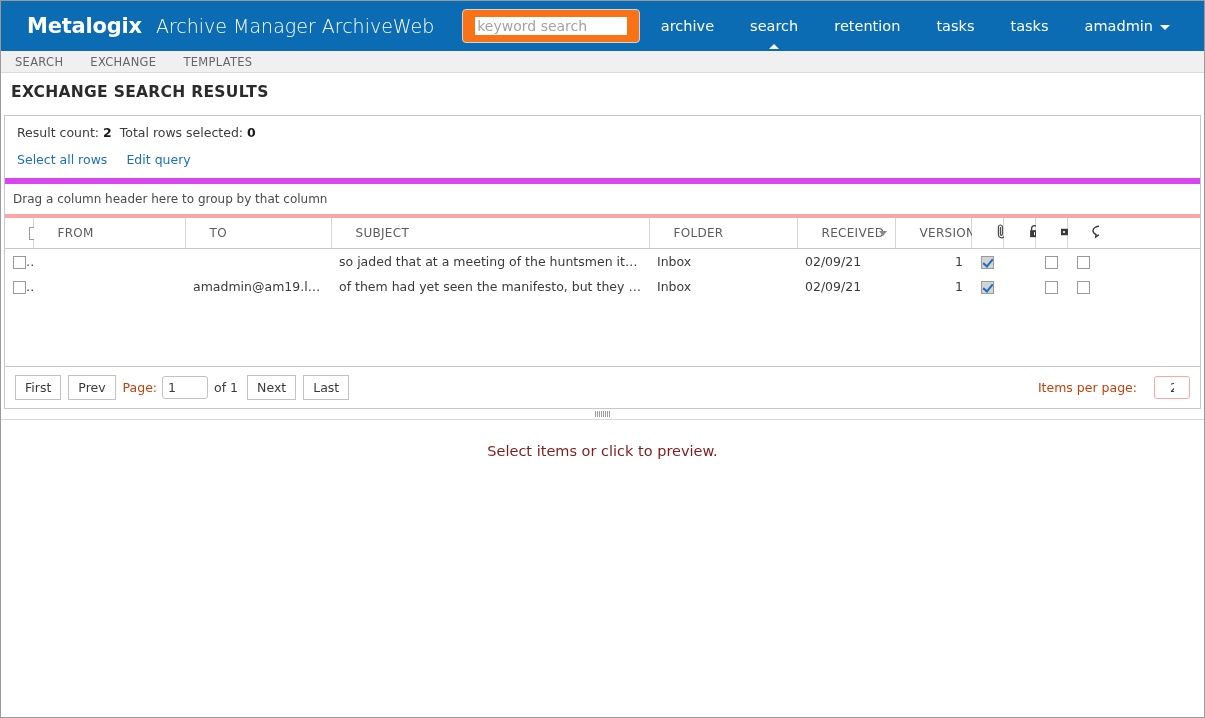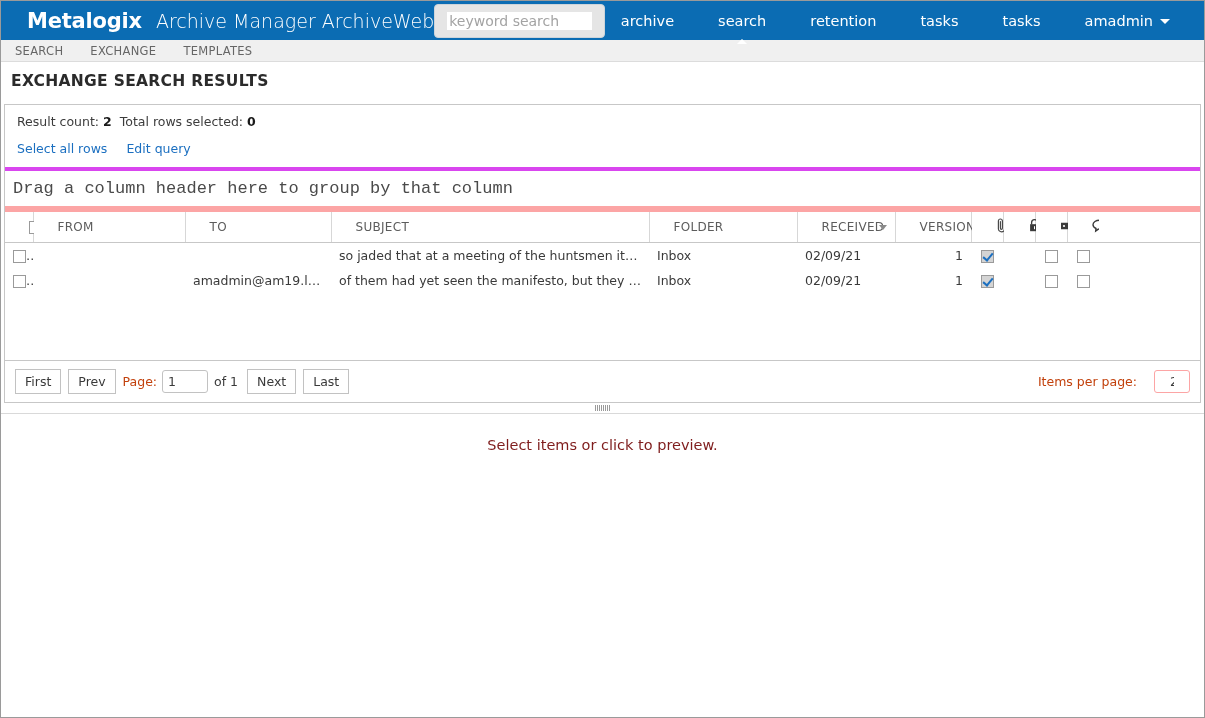--- a/index.html
+++ b/index.html
@@ -11,21 +11,21 @@
   #app {
     position: relative;
     width: 1205px; height: 718px;
     background: #ffffff;
     border: 1px solid #9a9a9a;
     overflow: hidden;
   }
 
   
   .topbar {
-    height: 39px;
+    height: 50px;
     background: #0b6cb3;
     display: flex;
     align-items: center;
     padding: 0 18px 0 26px;
     position: relative;
   }
   .brand {
     color: #ffffff;
     font-weight: bold;
     font-size: 21px;
@@ -33,43 +33,44 @@
     white-space: nowrap;
   }
   .app-title {
     color: #ffffff;
     font-size: 19px;
     margin-left: 14px;
     font-weight: 300;
     white-space: nowrap;
   }
   .search-box {
+    margin-left: 28px;
     width: 178px;
     height: 34px;
-    background: #e5e5e5;
+    background: #f97316;
     border: 1px solid #cdd4da;
     border-radius: 4px;
     display: flex;
     align-items: center;
     padding: 0 12px;
   }
   .search-box input {
     border: 0; outline: 0;
     width: 100%;
     font-size: 14px;
     color: #3a3a3a;
     font-family: "DejaVu Sans", "Liberation Sans", sans-serif;
   }
   .search-box input::placeholder { color: #a3a3a3; }
 
   .topnav {
     margin-left: auto;
     display: flex;
     align-items: center;
-    gap: 12px;
+    gap: 4px;
   }
   .topnav-item {
     color: #ffffff;
     font-size: 14.5px;
     padding: 0 16px;
     line-height: 50px;
     height: 50px;
     position: relative;
     white-space: nowrap;
     cursor: pointer;
@@ -138,43 +139,42 @@
     border-bottom: 3px solid #0b6cb3;
   }
 
   
   .panel {
     margin: 14px 3px 0 3px;
     border: 1px solid #c7c7c7;
     border-bottom: none;
   }
   .panel-info {
-    border-bottom: 4px solid #d946ef;
+    border-bottom: 6px solid #d946ef;
     padding: 9px 0 10px 12px;
   }
   .info-line {
     font-size: 12.5px;
     color: #3c3c3c;
   }
   .info-line b { color: #1a1a1a; }
   .links-line { margin-top: 9px; }
   .link {
     color: #1b6fc0;
     font-size: 12.5px;
     text-decoration: none;
     margin-right: 14px;
     cursor: pointer;
   }
   .group-bar {
-    font-size: 17px;
+    font-size: 12px;
     color: #4a4a4a;
     padding: 8px 0 8px 8px;
-    border-bottom: 6px solid #fca5a5;
-    background: #ffffff;
-    font-family: Liberation Mono, monospace;
+    border-bottom: 4px solid #fca5a5;
+    background: #ffffff;
   }
 
   
   table.grid {
     width: 100%;
     border-collapse: collapse;
     table-layout: fixed;
   }
   table.grid thead th {
     font-size: 12px;

